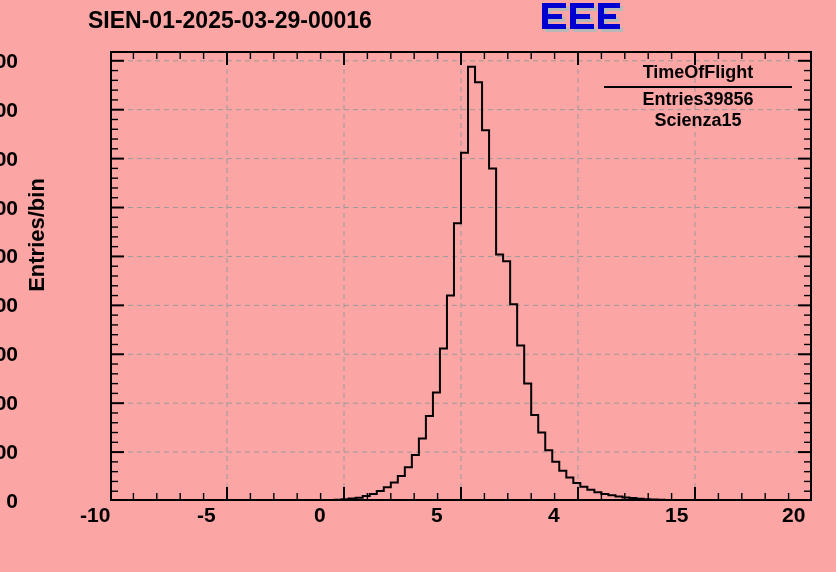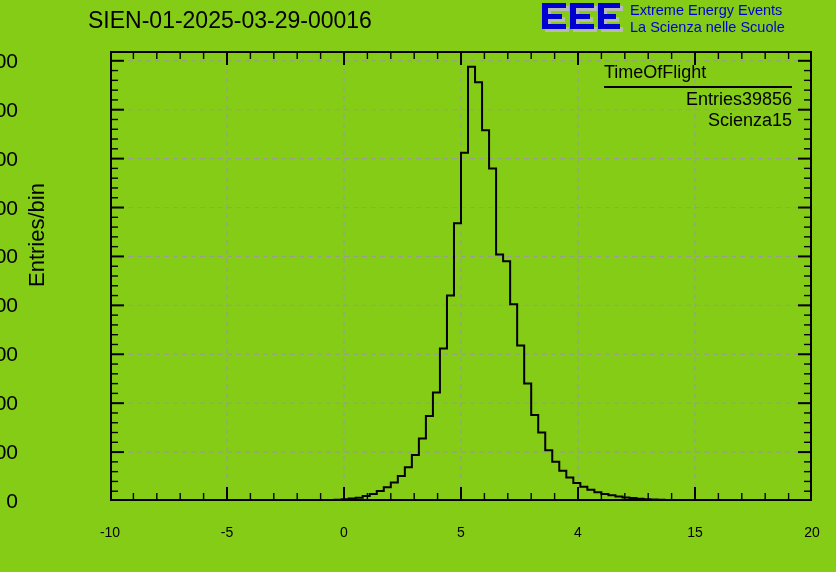--- a/index.html
+++ b/index.html
@@ -13,21 +13,22 @@
     font-family: "Liberation Sans", sans-serif;
     color: #000000;
     overflow: hidden;
     position: relative;
   }
   #root {
     position: absolute;
     left: 0; top: 0;
     width: 836px;
     height: 572px;
-    background: #84cc16;
+    background: #fca5a5;
+    font-weight: bold;
   }
 
   
   .plot-title {
     position: absolute;
     left: 88px;
     top: 6px;
     font-size: 23px;
     line-height: 28px;
     letter-spacing: 0px;
@@ -104,49 +105,47 @@
     position: absolute;
     right: 818px;
     font-size: 21px;
     text-align: right;
     white-space: nowrap;
     line-height: 21px;
   }
   .xtick {
     position: absolute;
     top: 504px;
-    font-size: 14px;
-    text-align: center;
+    font-size: 21px;
     white-space: nowrap;
     line-height: 21px;
-    margin-top: 18px;
   }
 
   
   #stats {
     position: absolute;
     left: 604px;
     top: 62px;
     width: 188px;
     font-size: 18px;
     line-height: 21.5px;
     color: #000;
   }
   #stats .stats-title {
-    text-align: left;
+    text-align: center;
     padding-bottom: 1px;
   }
   #stats .stats-rule {
     height: 0;
     border-top: 2px solid #000;
     margin: 1px 0 1px 0;
   }
   #stats .stats-row {
     display: flex;
-    justify-content: flex-end;
+    justify-content: center;
     white-space: nowrap;
   }
   #stats .sv { text-align: right; }
 </style>
 </head>
 <body>
 
 <div id="root">
 
   <div class="plot-title">SIEN-01-2025-03-29-00016</div>
@@ -175,24 +174,20 @@
         <rect x="30" y="1" width="24" height="5"></rect>
         <rect x="30" y="1" width="6" height="26"></rect>
         <rect x="30" y="12" width="20" height="5"></rect>
         <rect x="30" y="22" width="24" height="5"></rect>
         <rect x="58" y="1" width="22" height="5"></rect>
         <rect x="58" y="1" width="6" height="26"></rect>
         <rect x="58" y="12" width="18" height="5"></rect>
         <rect x="58" y="22" width="22" height="5"></rect>
       </g>
     </svg>
-    <div class="logo-text">
-      <div>Extreme Energy Events</div>
-      <div>La Scienza nelle Scuole</div>
-    </div>
   </div>
 
   <div class="ylabel">Entries/bin</div>
 
   <svg id="plot-svg" viewBox="0 0 702 450" preserveAspectRatio="none">
     <g id="grid-layer">
         <line x1="117" y1="0" x2="117" y2="450" stroke="#9a9a9a" stroke-width="1" stroke-dasharray="5,4"></line>
         <line x1="234" y1="0" x2="234" y2="450" stroke="#9a9a9a" stroke-width="1" stroke-dasharray="5,4"></line>
         <line x1="351" y1="0" x2="351" y2="450" stroke="#9a9a9a" stroke-width="1" stroke-dasharray="5,4"></line>
         <line x1="468" y1="0" x2="468" y2="450" stroke="#9a9a9a" stroke-width="1" stroke-dasharray="5,4"></line>

